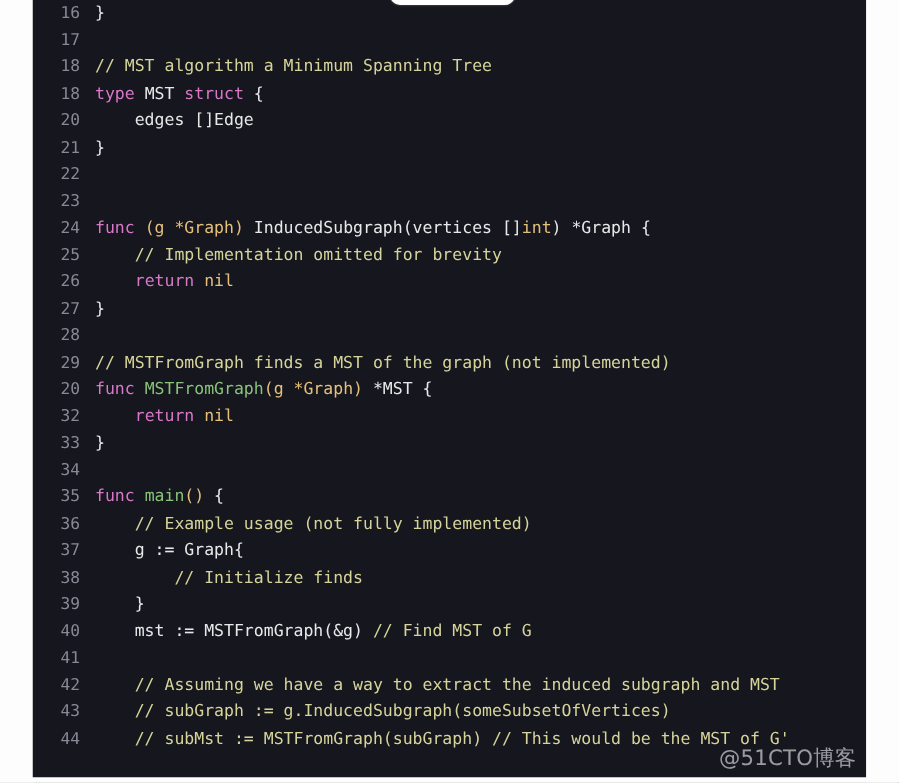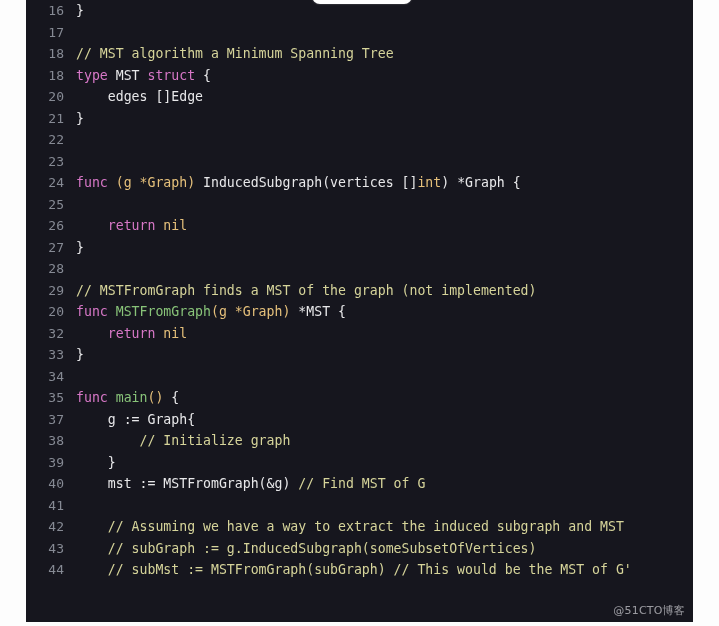--- a/index.html
+++ b/index.html
@@ -103,21 +103,21 @@
   .tk-typ  { color: #e5c07b; margin-top: 32px; }
   .tk-txt  { color: #e8e8ea; }
   .tk-lit  { color: #e5c07b; }
 
   
   .watermark {
     position: absolute;
     right: 8px;
     bottom: 4px;
     font-family: "DejaVu Sans", "Liberation Sans", sans-serif;
-    font-size: 11px;
+    font-size: 17px;
     color: rgba(236,236,240,0.62);
     letter-spacing: 0.2px;
     white-space: nowrap;
     user-select: none;
   }
 </style>
 </head>
 <body>
 
 <div class="page">
@@ -126,32 +126,33 @@
     <div class="code-lines" id="code-lines">
         <div class="line"><span class="lineno">16</span><span class="linecode"><span class="tk-txt">}</span></span></div>
         <div class="line"><span class="lineno">17</span><span class="linecode">&nbsp;</span></div>
         <div class="line"><span class="lineno">18</span><span class="linecode"><span class="tk-com">// MST algorithm a Minimum Spanning Tree</span></span></div>
         <div class="line"><span class="lineno">18</span><span class="linecode"><span class="tk-kw">type </span><span class="tk-txt">MST </span><span class="tk-kw">struct</span><span class="tk-txt"> {</span></span></div>
         <div class="line"><span class="lineno">20</span><span class="linecode"><span class="tk-txt">    edges []Edge</span></span></div>
         <div class="line"><span class="lineno">21</span><span class="linecode"><span class="tk-txt">}</span></span></div>
         <div class="line"><span class="lineno">22</span><span class="linecode">&nbsp;</span></div>
         <div class="line"><span class="lineno">23</span></div>
         <div class="line"><span class="lineno">24</span><span class="linecode"><span class="tk-kw">func </span><span class="tk-par">(g *Graph)</span><span class="tk-txt"> InducedSubgraph(vertices []</span><span class="tk-typ">int</span><span class="tk-txt">) *Graph {</span></span></div>
-        <div class="line"><span class="lineno">25</span></div>
+        <div class="line"><span class="lineno">25</span><span class="linecode"><span class="tk-com">    // Implementation omitted for brevity</span></span></div>
         <div class="line"><span class="lineno">26</span><span class="linecode"><span class="tk-txt">    </span><span class="tk-kw">return </span><span class="tk-lit">nil</span></span></div>
         <div class="line"><span class="lineno">27</span><span class="linecode"><span class="tk-txt">}</span></span></div>
         <div class="line"><span class="lineno">28</span><span class="linecode">&nbsp;</span></div>
         <div class="line"><span class="lineno">29</span><span class="linecode"><span class="tk-com">// MSTFromGraph finds a MST of the graph (not implemented)</span></span></div>
         <div class="line"><span class="lineno">20</span><span class="linecode"><span class="tk-kw">func </span><span class="tk-fn">MSTFromGraph</span><span class="tk-par">(g *Graph)</span><span class="tk-txt"> *MST {</span></span></div>
         <div class="line"><span class="lineno">32</span><span class="linecode"><span class="tk-txt">    </span><span class="tk-kw">return </span><span class="tk-lit">nil</span></span></div>
         <div class="line"><span class="lineno">33</span><span class="linecode"><span class="tk-txt">}</span></span></div>
         <div class="line"><span class="lineno">34</span><span class="linecode">&nbsp;</span></div>
         <div class="line"><span class="lineno">35</span><span class="linecode"><span class="tk-kw">func </span><span class="tk-fn">main</span><span class="tk-par">()</span><span class="tk-txt"> {</span></span></div>
+        <div class="line"><span class="lineno">36</span><span class="linecode"><span class="tk-com">    // Example usage (not fully implemented)</span></span></div>
         <div class="line"><span class="lineno">37</span><span class="linecode"><span class="tk-txt">    g := Graph{</span></span></div>
-        <div class="line"><span class="lineno">38</span><span class="linecode"><span class="tk-com">        // Initialize graph</span></span></div>
+        <div class="line"><span class="lineno">38</span><span class="linecode"><span class="tk-com">        // Initialize finds</span></span></div>
         <div class="line"><span class="lineno">39</span><span class="linecode"><span class="tk-txt">    }</span></span></div>
         <div class="line"><span class="lineno">40</span><span class="linecode"><span class="tk-txt">    mst := MSTFromGraph(&amp;g) </span><span class="tk-com">// Find MST of G</span></span></div>
         <div class="line"><span class="lineno">41</span><span class="linecode">&nbsp;</span></div>
         <div class="line"><span class="lineno">42</span><span class="linecode"><span class="tk-com">    // Assuming we have a way to extract the induced subgraph and MST</span></span></div>
         <div class="line"><span class="lineno">43</span><span class="linecode"><span class="tk-com">    // subGraph := g.InducedSubgraph(someSubsetOfVertices)</span></span></div>
         <div class="line"><span class="lineno">44</span><span class="linecode"><span class="tk-com">    // subMst := MSTFromGraph(subGraph) // This would be the MST of G'</span></span></div>
       </div>
     <div class="watermark">@51CTO博客</div>
   </div>
 

